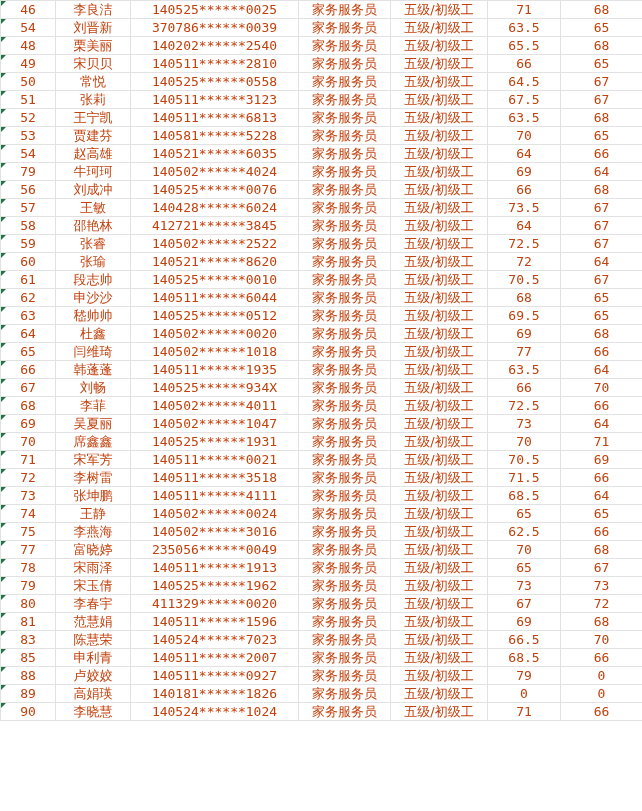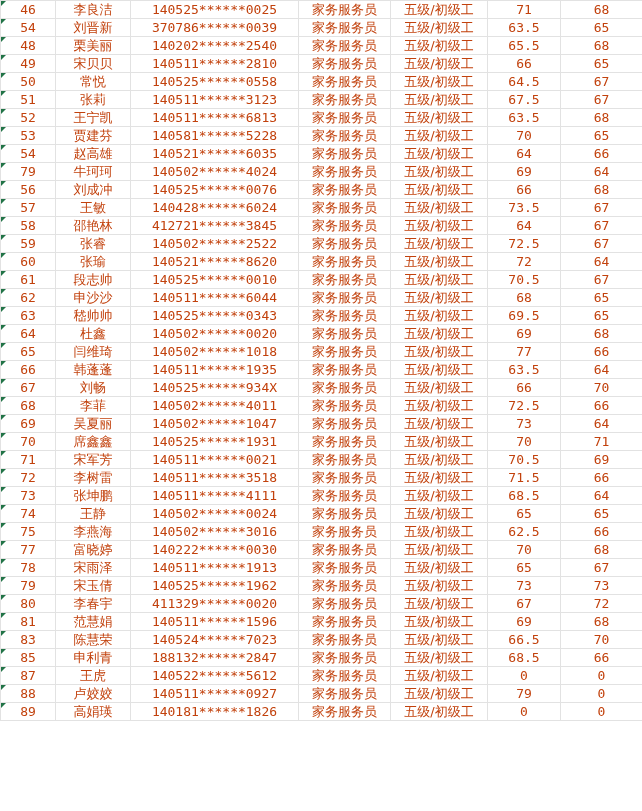--- a/index.html
+++ b/index.html
@@ -205,21 +205,21 @@
         <td class="cn">申沙沙</td>
         <td class="num">140511******6044</td>
         <td class="cn">家务服务员</td>
         <td class="cn">五级/初级工</td>
         <td class="num">68</td>
         <td class="num">65</td>
       </tr>
       <tr>
         <td class="num"><span class="tri" style="border-top-color: rgb(33, 115, 70);"></span><span>63</span></td>
         <td class="cn">嵇帅帅</td>
-        <td class="num">140525******0343</td>
+        <td class="num">140525******0512</td>
         <td class="cn">家务服务员</td>
         <td class="cn">五级/初级工</td>
         <td class="num">69.5</td>
         <td class="num">65</td>
       </tr>
       <tr>
         <td class="num"><span class="tri" style="border-top-color: rgb(33, 115, 70);"></span><span>64</span></td>
         <td class="cn">杜鑫</td>
         <td class="num">140502******0020</td>
         <td class="cn">家务服务员</td>
@@ -322,21 +322,21 @@
         <td class="cn">李燕海</td>
         <td class="num">140502******3016</td>
         <td class="cn">家务服务员</td>
         <td class="cn">五级/初级工</td>
         <td class="num">62.5</td>
         <td class="num">66</td>
       </tr>
       <tr>
         <td class="num"><span class="tri" style="border-top-color: rgb(33, 115, 70);"></span><span>77</span></td>
         <td class="cn">富晓婷</td>
-        <td class="num">140222******0030</td>
+        <td class="num">235056******0049</td>
         <td class="cn">家务服务员</td>
         <td class="cn">五级/初级工</td>
         <td class="num">70</td>
         <td class="num">68</td>
       </tr>
       <tr>
         <td class="num"><span class="tri" style="border-top-color: rgb(33, 115, 70);"></span><span>78</span></td>
         <td class="cn">宋雨泽</td>
         <td class="num">140511******1913</td>
         <td class="cn">家务服务员</td>
@@ -376,47 +376,47 @@
         <td class="cn">陈慧荣</td>
         <td class="num">140524******7023</td>
         <td class="cn">家务服务员</td>
         <td class="cn">五级/初级工</td>
         <td class="num">66.5</td>
         <td class="num">70</td>
       </tr>
       <tr>
         <td class="num"><span class="tri" style="border-top-color: rgb(33, 115, 70);"></span><span>85</span></td>
         <td class="cn">申利青</td>
-        <td class="num">188132******2847</td>
+        <td class="num">140511******2007</td>
         <td class="cn">家务服务员</td>
         <td class="cn">五级/初级工</td>
         <td class="num">68.5</td>
         <td class="num">66</td>
-      </tr>
-      <tr>
-        <td class="num"><span class="tri" style="border-top-color: rgb(33, 115, 70);"></span><span>87</span></td>
-        <td class="cn">王虎</td>
-        <td class="num">140522******5612</td>
-        <td class="cn">家务服务员</td>
-        <td class="cn">五级/初级工</td>
-        <td class="num">0</td>
-        <td class="num">0</td>
       </tr>
       <tr>
         <td class="num"><span class="tri" style="border-top-color: rgb(33, 115, 70);"></span><span>88</span></td>
         <td class="cn">卢姣姣</td>
         <td class="num">140511******0927</td>
         <td class="cn">家务服务员</td>
         <td class="cn">五级/初级工</td>
         <td class="num">79</td>
         <td class="num">0</td>
       </tr>
       <tr>
         <td class="num"><span class="tri" style="border-top-color: rgb(33, 115, 70);"></span><span>89</span></td>
         <td class="cn">高娟瑛</td>
         <td class="num">140181******1826</td>
         <td class="cn">家务服务员</td>
         <td class="cn">五级/初级工</td>
         <td class="num">0</td>
         <td class="num">0</td>
+      </tr>
+      <tr>
+        <td class="num"><span class="tri" style="border-top-color: rgb(33, 115, 70);"></span><span>90</span></td>
+        <td class="cn">李晓慧</td>
+        <td class="num">140524******1024</td>
+        <td class="cn">家务服务员</td>
+        <td class="cn">五级/初级工</td>
+        <td class="num">71</td>
+        <td class="num">66</td>
       </tr>
     </tbody>
 </table>
 
 </body></html>

